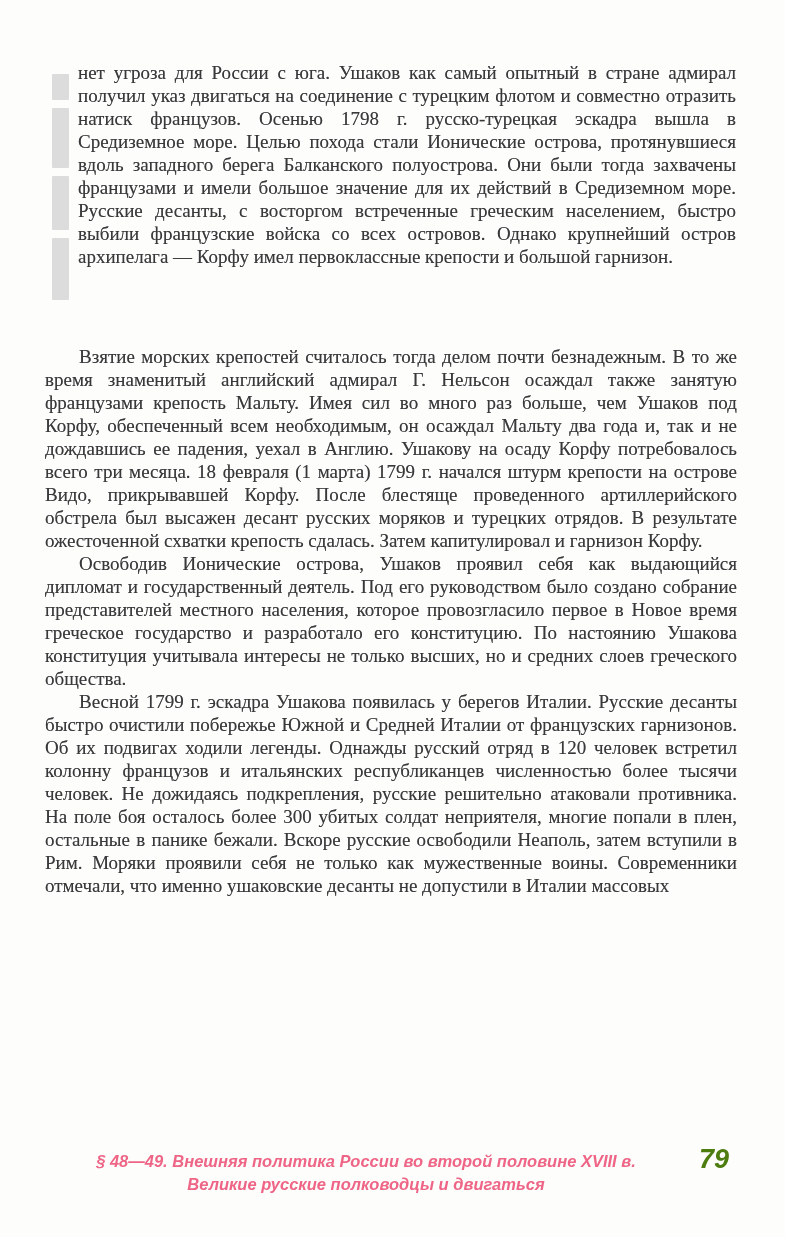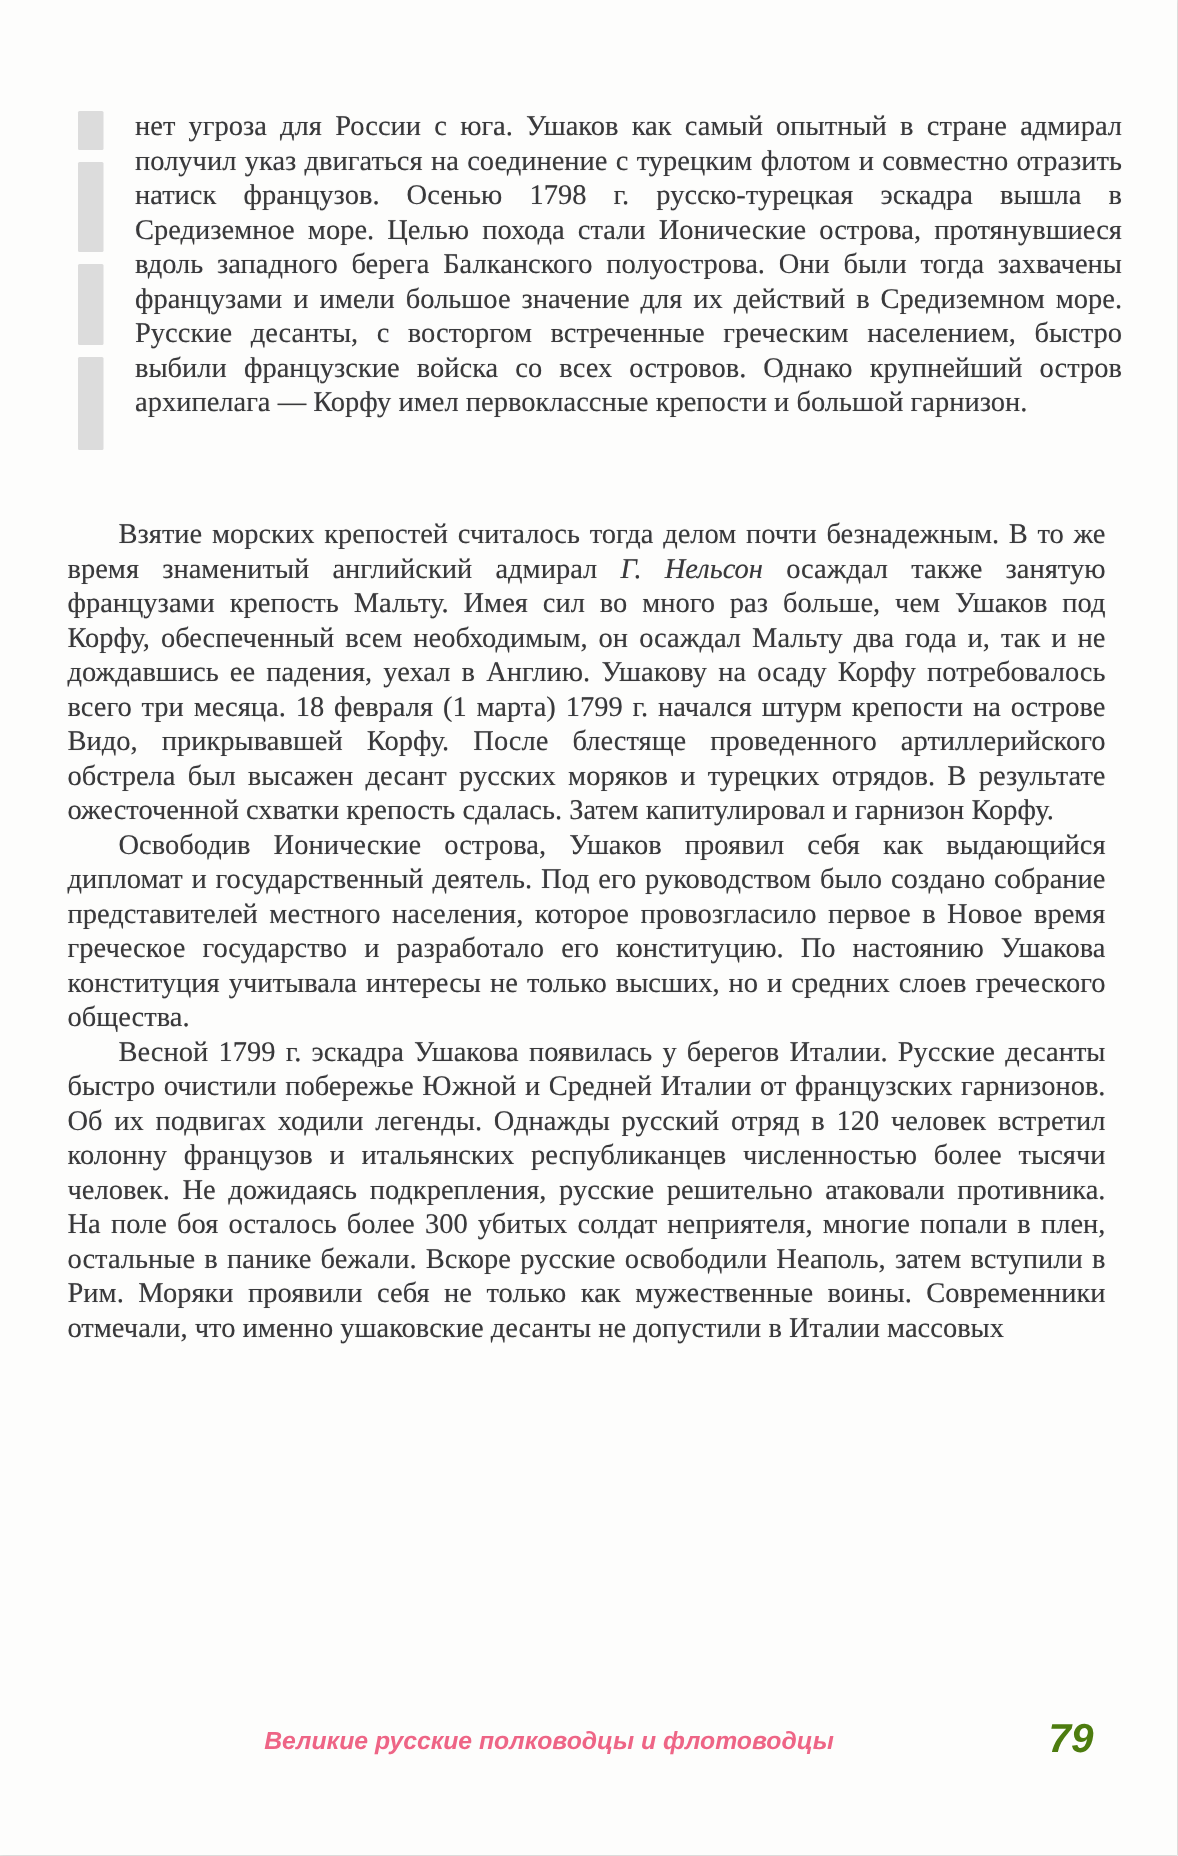--- a/index.html
+++ b/index.html
@@ -18,35 +18,35 @@
     display:flex;flex-direction:column;gap:8px;
   }
   .inset-marker .seg{display:block;width:100%;background:#dcdcdc;border-radius:1px;}
   .inset-marker .s1{height:26px;}
   .inset-marker .s2{height:60px;}
   .inset-marker .s3{height:54px;}
   .inset-marker .s4{height:62px;}
 
   .inset-text{
     position:absolute;left:78px;top:61px;width:658px;
-    margin:12px;
+    margin:0;
     font-size:19px;line-height:23px;
     text-align:justify;
     text-shadow:0 0 .5px rgba(40,40,42,.45);
     hyphens:auto;
   }
   .body-text{
     position:absolute;left:45px;top:345px;width:692px;
     font-size:19px;line-height:23px;
     text-align:justify;
     text-shadow:0 0 .5px rgba(40,40,42,.45);
     hyphens:auto;
   }
   .body-text p{margin:0;text-indent:34px;}
-  .body-text .nelson{font-style:italic;}
+  .body-text .nelson{}
 
   .footer-caption{
     position:absolute;left:60px;top:1150px;width:612px;
     text-align:center;
     font-family:"Liberation Sans","DejaVu Sans",sans-serif;
     font-style:italic;font-weight:bold;
     font-size:16.5px;line-height:23px;
     color:#ee6586;
   }
   .page-number{
@@ -71,18 +71,19 @@
 
   <p class="inset-text">нет угроза для России с юга. Ушаков как самый опытный в стране адмирал получил указ двигаться на соединение с турецким флотом и совместно отразить натиск французов. Осенью 1798 г. русско-турецкая эскадра вышла в Средиземное море. Целью похода стали Ионические острова, протянувшиеся вдоль западного берега Балканского полуострова. Они были тогда захвачены французами и имели большое значение для их действий в Средиземном море. Русские десанты, с восторгом встреченные греческим населением, быстро выбили французские войска со всех островов. Однако крупнейший остров архипелага — Корфу имел первоклассные крепости и большой гарнизон.</p>
 
   <div class="body-text">
     <p><span>Взятие морских крепостей считалось тогда делом почти безнадежным. В то же время знаменитый английский адмирал </span><span class="nelson">Г. Нельсон</span><span> осаждал также занятую французами крепость Мальту. Имея сил во много раз больше, чем Ушаков под Корфу, обеспеченный всем необходимым, он осаждал Мальту два года и, так и не дождавшись ее падения, уехал в Англию. Ушакову на осаду Корфу потребовалось всего три месяца. 18 февраля (1 марта) 1799 г. начался штурм крепости на острове Видо, прикрывавшей Корфу. После блестяще проведенного артиллерийского обстрела был высажен десант русских моряков и турецких отрядов. В результате ожесточенной схватки крепость сдалась. Затем капитулировал и гарнизон Корфу.</span></p>
     <p>Освободив Ионические острова, Ушаков проявил себя как выдающийся дипломат и государственный деятель. Под его руководством было создано собрание представителей местного населения, которое провозгласило первое в Новое время греческое государство и разработало его конституцию. По настоянию Ушакова конституция учитывала интересы не только высших, но и средних слоев греческого общества.</p>
     <p>Весной 1799 г. эскадра Ушакова появилась у берегов Италии. Русские десанты быстро очистили побережье Южной и Средней Италии от французских гарнизонов. Об их подвигах ходили легенды. Однажды русский отряд в 120 человек встретил колонну французов и итальянских республиканцев численностью более тысячи человек. Не дожидаясь подкрепления, русские решительно атаковали противника. На поле боя осталось более 300 убитых солдат неприятеля, многие попали в плен, остальные в панике бежали. Вскоре русские освободили Неаполь, затем вступили в Рим. Моряки проявили себя не только как мужественные воины. Современники отмечали, что именно ушаковские десанты не допустили в Италии массовых</p>
   </div>
 
   <div class="footer-caption">
-    <div>Великие русские полководцы и флотоводцы</div>
+    <div>§ 48—49. Внешняя политика России во второй половине XVIII в.</div>
+    <div>Великие русские полководцы и двигаться</div>
   </div>
 
   <div class="page-number">79</div>
 
 </div>
 
 </body></html>

